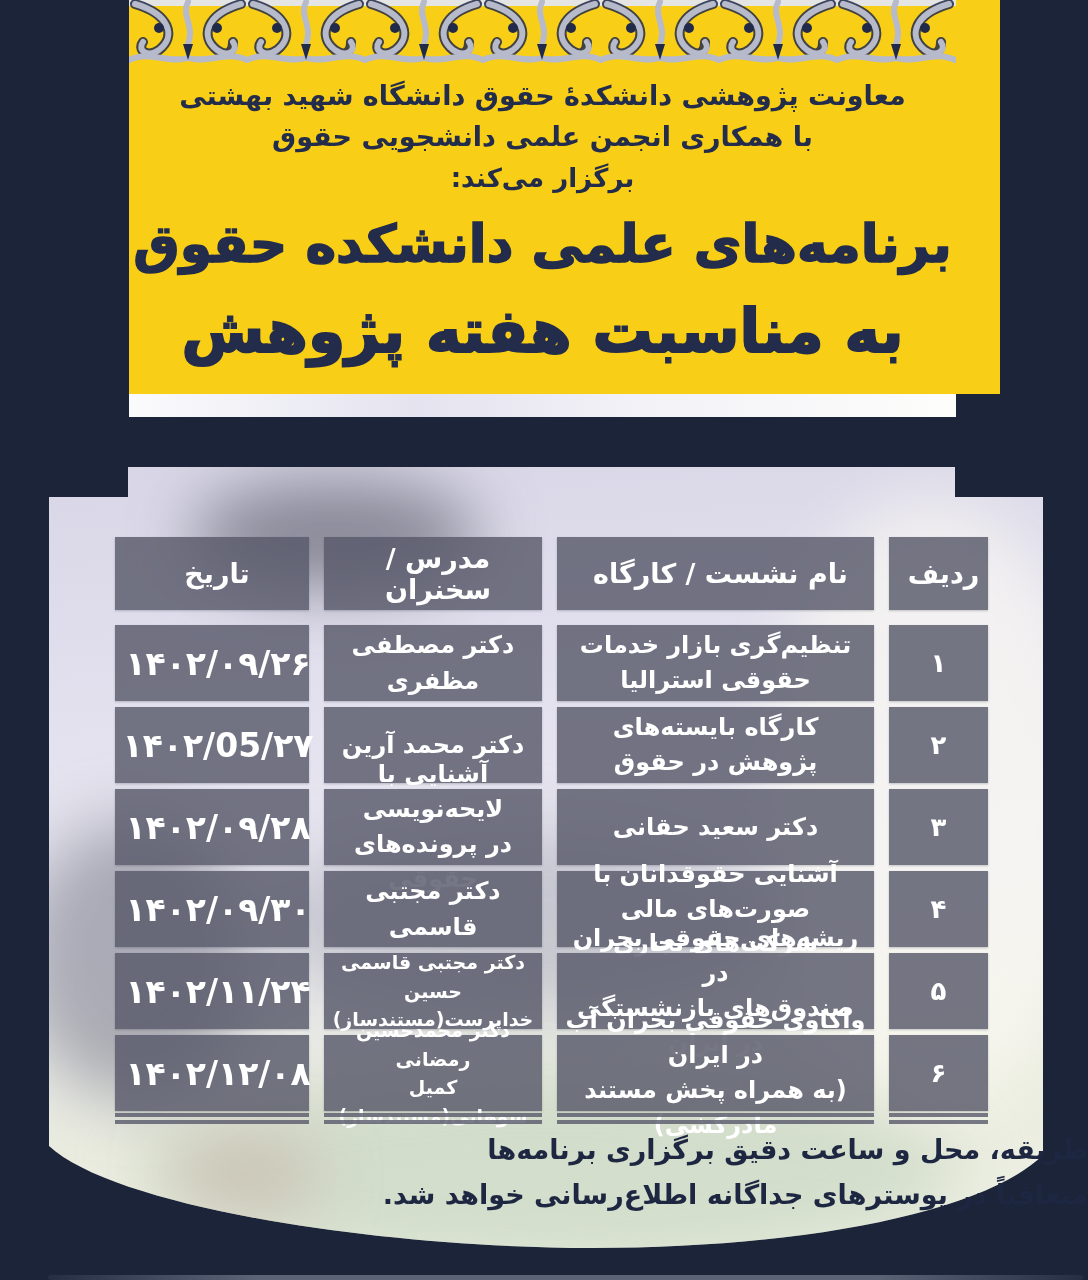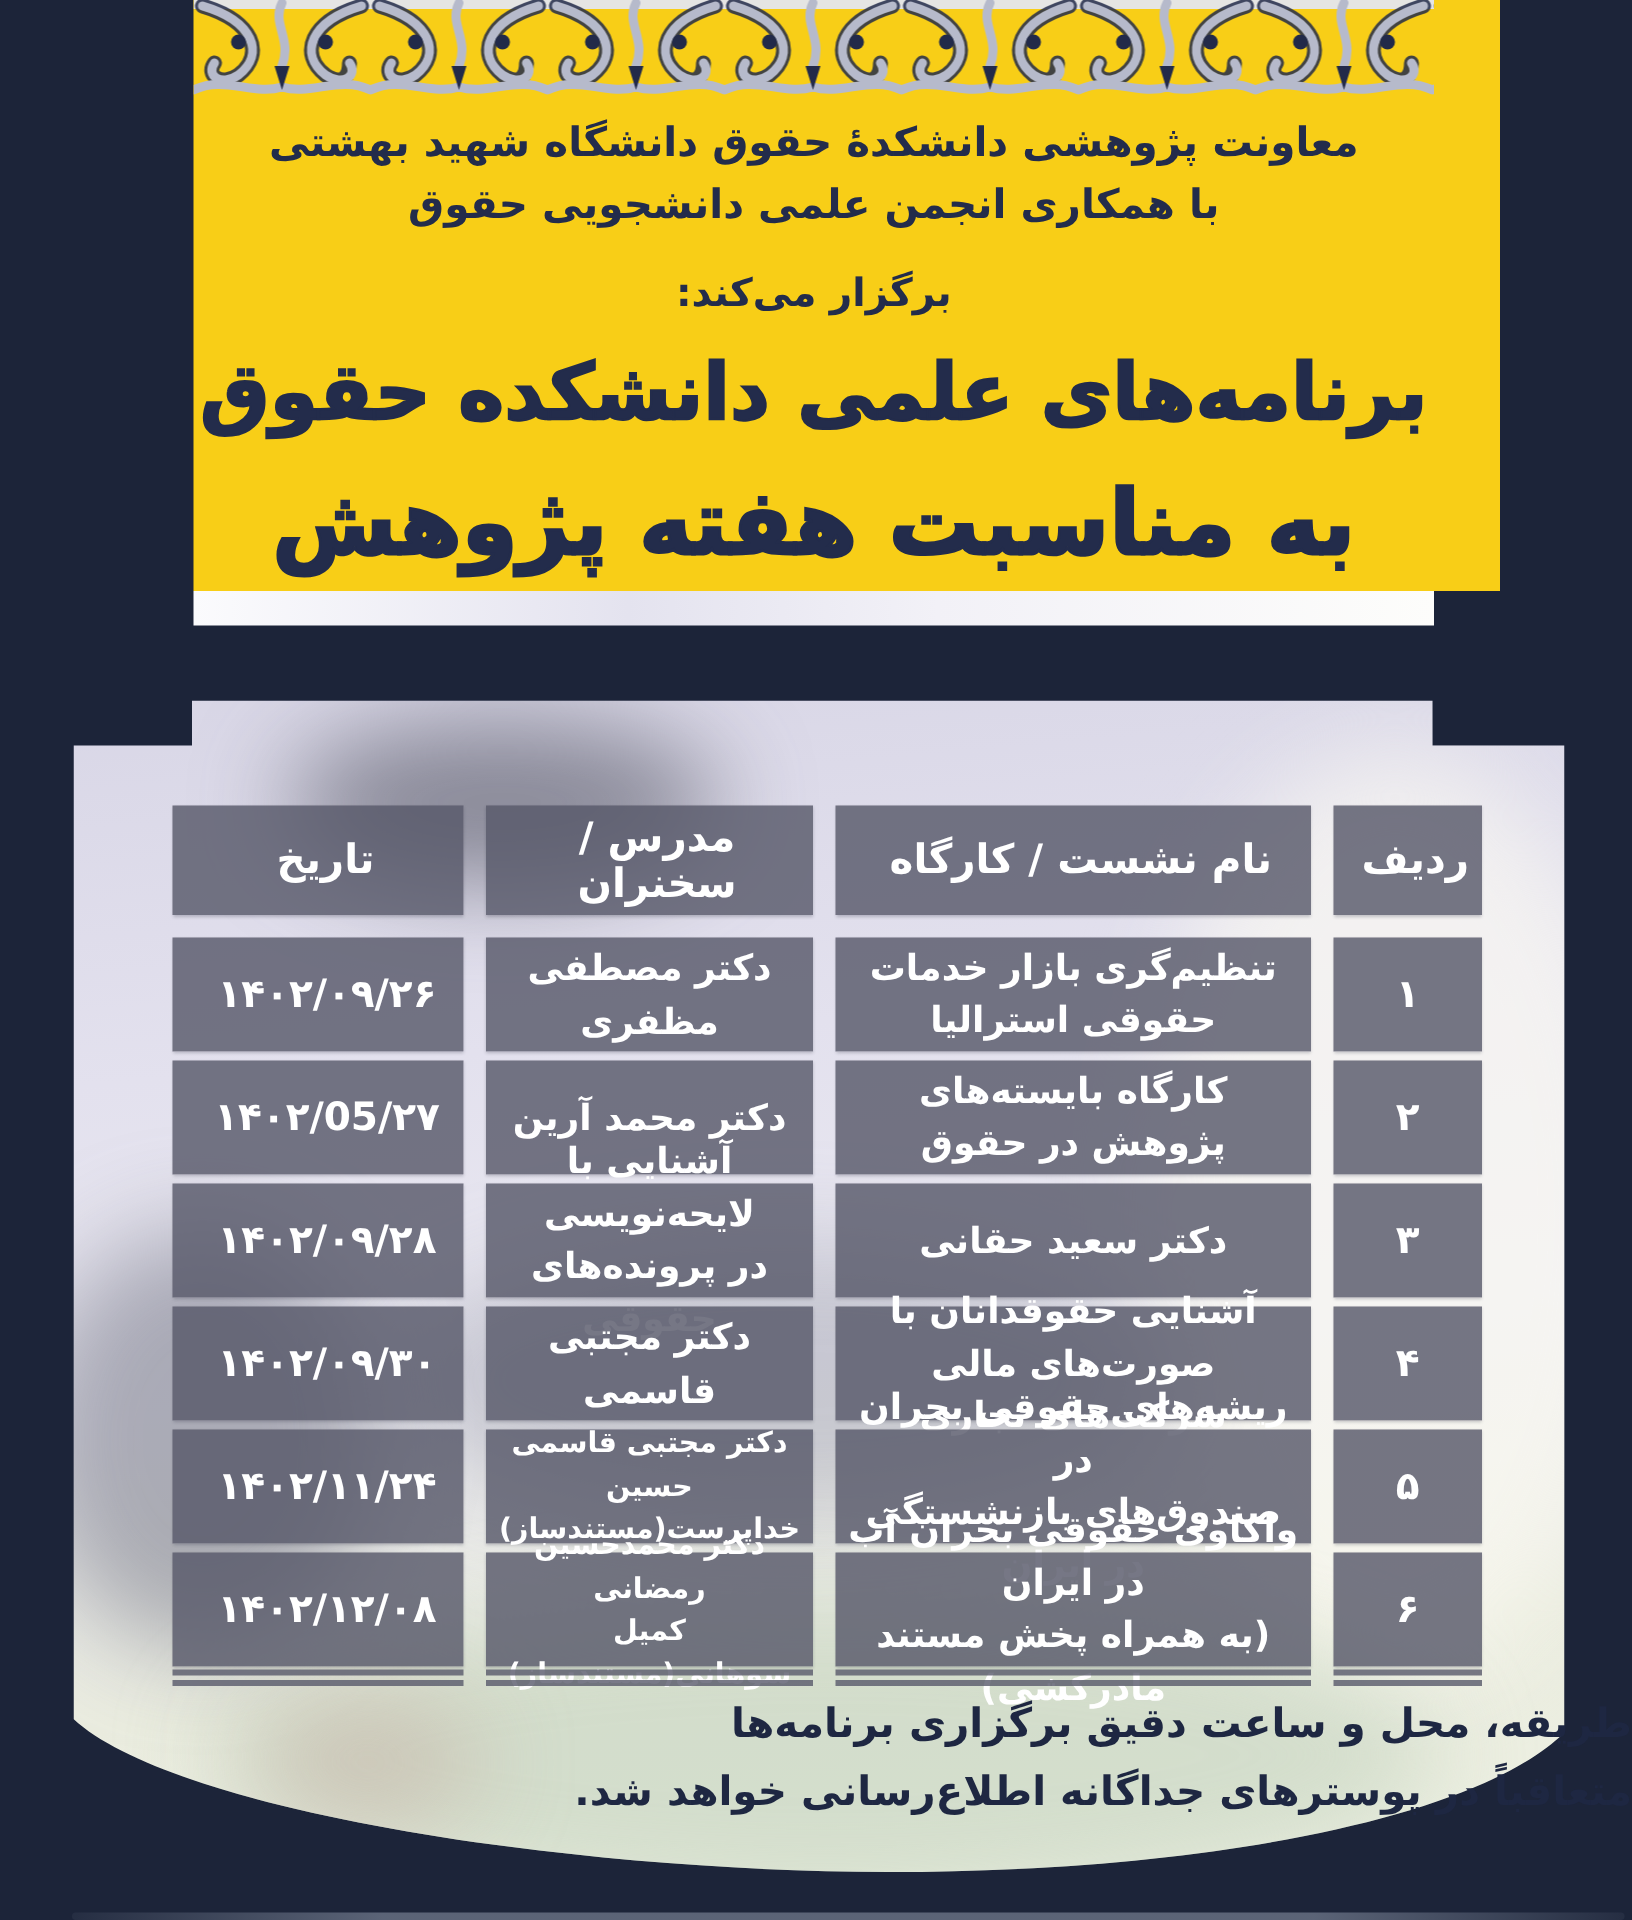--- a/index.html
+++ b/index.html
@@ -9,21 +9,21 @@
     font-family:"DejaVu Sans",sans-serif;
     direction:rtl;
   }
   
   .banner{position:absolute;left:129px;top:0;width:827px;height:394px;background:#f8ce17;padding-left:44px;}
   .banner-strip{position:absolute;left:129px;top:394px;width:827px;height:23px;
     background:linear-gradient(90deg,#fbfbfd 0%,#e4e3ef 35%,#f2f1f7 60%,#fdfdfb 100%);}
   .ornament{position:absolute;top:0;left:0;width:827px;height:72px;display:block;}
   .banner-texts{position:absolute;top:76px;left:0;width:827px;text-align:center;color:#232c4b;}
   .b-line{font-size:27px;font-weight:bold;line-height:1.5;}
-  .b-line3{font-size:26px;font-weight:bold;line-height:1.5;margin-top:20px;}
+  .b-line3{font-size:26px;font-weight:bold;line-height:1.5;margin-top:2px;}
   .title1{font-size:52px;font-weight:bold;margin-top:16px;-webkit-text-stroke:1.6px #232c4b;letter-spacing:1px;}
   .title2{font-size:60px;font-weight:bold;margin-top:22px;-webkit-text-stroke:2px #232c4b;letter-spacing:1px;}
   
   .photo{position:absolute;left:0;top:460px;width:1088px;height:800px;
     clip-path:path('M128 7 L955 7 L955 37 L1043 37 L1043 695 C985 752 805 788 592 788 C384 788 116 748 49 686 L49 37 L128 37 Z');}
   .photo .base{position:absolute;inset:0;
     background:linear-gradient(175deg,#d8d6e6 0%,#e3e1ee 30%,#e9e8f0 55%,#eaecdf 78%,#eef1e3 100%);}
   .blob{position:absolute;border-radius:50%;filter:blur(32px);}
   .blob1{left:190px;top:20px;width:290px;height:110px;background:rgba(68,70,84,0.55);}
   .blob2{left:20px;top:360px;width:230px;height:280px;background:rgba(108,110,126,0.5);}
@@ -37,21 +37,21 @@
   .thead{top:537px;grid-auto-rows:73px;}
   .tbody{top:625px;grid-auto-rows:76px;row-gap:6px;}
   .tlines{top:1113px;grid-auto-rows:4px;row-gap:3px;}
   .cell{background:rgba(88,89,106,0.82);color:#ffffff;display:flex;align-items:center;justify-content:center;
     text-align:center;white-space:pre-line;box-shadow:0 1px 2px rgba(40,42,60,0.25);}
   .hcell{font-size:27px;font-weight:bold;padding-left:10px;}
   .num{font-size:26px;font-weight:bold;}
   .name{font-size:24px;font-weight:bold;line-height:1.45;padding:0 8px;}
   .speaker{font-size:24px;font-weight:bold;line-height:1.5;padding:0 2px;}
   .speaker.small{font-size:19px;}
-  .date{font-size:26px;font-weight:bold;letter-spacing:2px;padding-left:12px;}
+  .date{font-size:33px;font-weight:bold;letter-spacing:2px;padding-left:12px;}
   .uline{background:rgba(88,89,106,0.8);}
   
   .footer{position:absolute;left:0;top:1128px;width:1088px;text-align:right;z-index:5;
     color:#1e2742;font-size:27px;font-weight:bold;line-height:1.65;white-space:pre-line;letter-spacing:0.5px;}
   .bottom-strip{position:absolute;left:48px;top:1275px;width:1035px;height:5px;border-radius:3px;
     background:linear-gradient(90deg,rgba(120,130,150,0.1),rgba(185,195,212,0.4) 20%,rgba(185,195,212,0.4) 80%,rgba(120,130,150,0.1));}
 </style>
 </head>
 <body>
 

